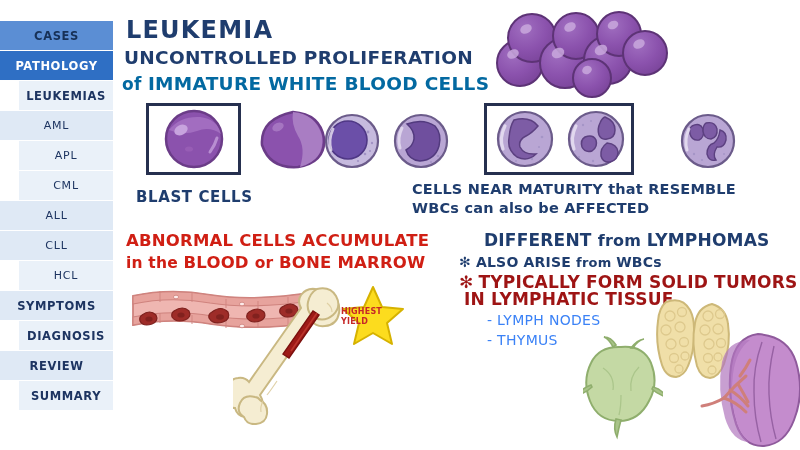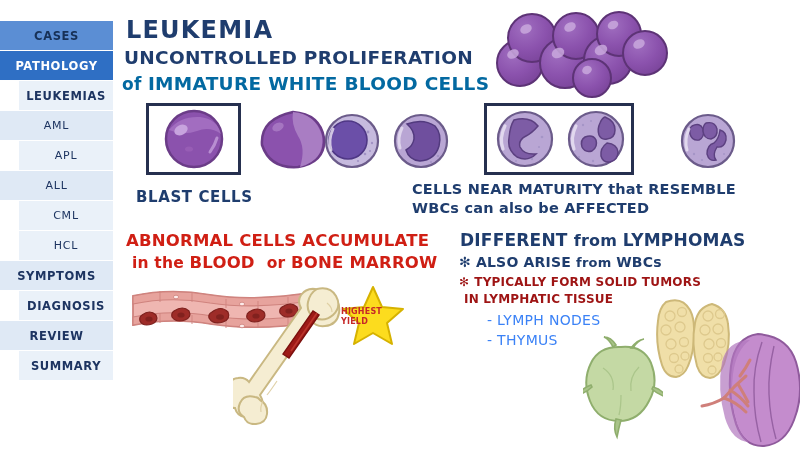--- a/index.html
+++ b/index.html
@@ -63,38 +63,38 @@
     font-size: 14.5px; font-weight: bold; letter-spacing: 0.2px;
     line-height: 19px; color: #1f3d6e;
   }
   .cap-mature .lc { text-transform: none; }
 
   .hd-accum {
     position: absolute; left: 126px; top: 230px;
     font-size: 16.5px; font-weight: bold; letter-spacing: 0.2px;
     line-height: 22px; color: #d01f14;
   }
-  .hd-accum .lc { text-transform: none; font-size: 15.5px; margin-left: 6px; }
+  .hd-accum .lc { text-transform: none; font-size: 15.5px; }
 
   .hd-diff {
-    position: absolute; left: 460px; top: 230px;
+    position: absolute; left: 484px; top: 230px;
     font-size: 17px; font-weight: bold; letter-spacing: 0.2px;
     color: #1f3d6e;
   }
   .hd-diff .lc { text-transform: none; font-size: 16px; }
 
   .bul {
     position: absolute;
     font-size: 14px; font-weight: bold; letter-spacing: 0.2px;
     line-height: 17px;
   }
   .bul .star { margin-right: 5px; }
   .bul .lc { text-transform: none; font-size: 13px; }
   .b1 { left: 459px; top: 254px; color: #1f3d6e; }
-  .b2 { left: 459px; top: 274px; color: #9e1414; font-size: 12px; line-height: 17px; }
+  .b2 { left: 459px; top: 274px; color: #9e1414; font-size: 17px; line-height: 17px; }
   .sub-list {
     position: absolute; left: 487px; top: 311px;
     font-size: 14px; letter-spacing: 0.3px; line-height: 19.5px;
     color: #3b82f6;
   }
 
   
   .cell { position: absolute; }
   .boxframe {
     position: absolute;
@@ -124,25 +124,28 @@
       </div>
     <div class="side-item tone-a">
         <span>LEUKEMIAS</span>
       </div>
     <div class="side-item tone-b lvl2">
         <span>AML</span>
       </div>
     <div class="side-item tone-a lvl2">
         <span>APL</span>
       </div>
+    <div class="side-item tone-a lvl2">
+        <span>CML</span>
+      </div>
     <div class="side-item tone-b lvl2">
         <span>ALL</span>
       </div>
-    <div class="side-item tone-a lvl2">
-        <span>CML</span>
+    <div class="side-item tone-b lvl2">
+        <span>CLL</span>
       </div>
     <div class="side-item tone-a lvl2">
         <span>HCL</span>
       </div>
     <div class="side-item tone-b">
         <span>SYMPTOMS</span>
       </div>
     <div class="side-item tone-a">
         <span>DIAGNOSIS</span>
       </div>

